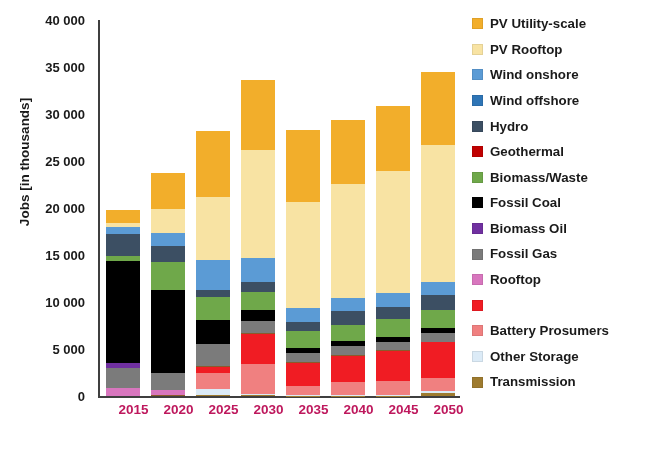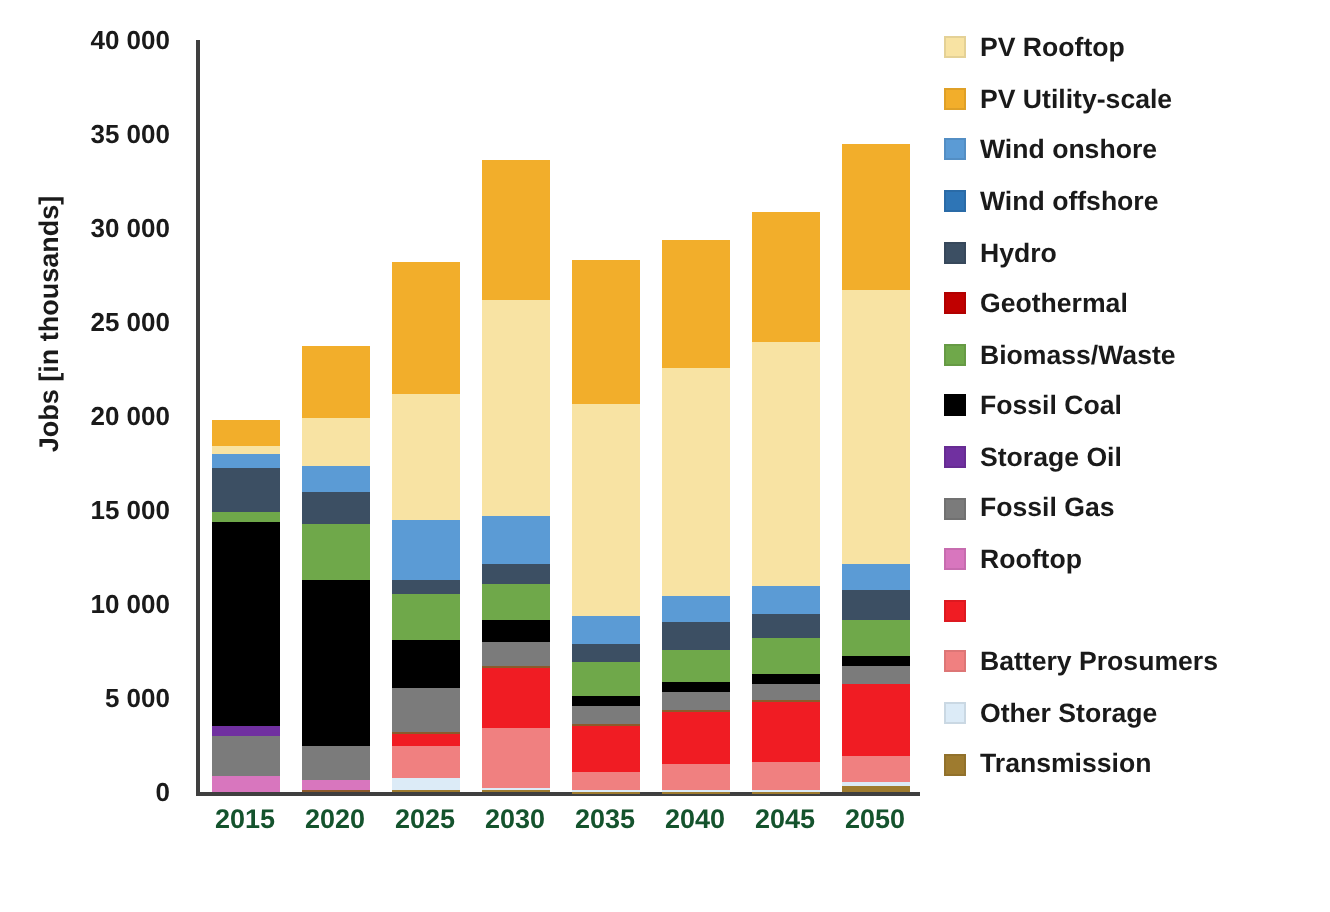--- a/index.html
+++ b/index.html
@@ -82,24 +82,24 @@
   
   #x-tick-labels {
     position: absolute;
     left: 100px; top: 400px;
     width: 360px; height: 26px;
   }
   .x-tick {
     position: absolute;
     top: 2px;
     width: 52px;
-    text-align: center;
+    text-align: right;
     font-size: 13.5px;
     font-weight: bold;
-    color: #14532d;
+    color: #be185d;
   }
 
   
   #legend {
     position: absolute;
     left: 472px; top: 11px;
     width: 192px; height: 440px;
   }
   .legend-item {
     display: flex;
@@ -273,28 +273,28 @@
       <div class="x-tick" style="left: 86.5px;">2025</div>
       <div class="x-tick" style="left: 131.5px;">2030</div>
       <div class="x-tick" style="left: 176.5px;">2035</div>
       <div class="x-tick" style="left: 221.5px;">2040</div>
       <div class="x-tick" style="left: 266.5px;">2045</div>
       <div class="x-tick" style="left: 311.5px;">2050</div>
     </div>
 
   <div id="legend">
       <div class="legend-item">
+        <span class="legend-swatch" style="background: rgb(242, 174, 43);"></span>
+        <span class="legend-label">PV Utility-scale</span>
+      </div>
+      <div class="legend-item">
         <span class="legend-swatch" style="background: rgb(248, 227, 163);"></span>
         <span class="legend-label">PV Rooftop</span>
       </div>
       <div class="legend-item">
-        <span class="legend-swatch" style="background: rgb(242, 174, 43);"></span>
-        <span class="legend-label">PV Utility-scale</span>
-      </div>
-      <div class="legend-item">
         <span class="legend-swatch" style="background: rgb(91, 155, 213);"></span>
         <span class="legend-label">Wind onshore</span>
       </div>
       <div class="legend-item">
         <span class="legend-swatch" style="background: rgb(46, 117, 182);"></span>
         <span class="legend-label">Wind offshore</span>
       </div>
       <div class="legend-item">
         <span class="legend-swatch" style="background: rgb(60, 79, 99);"></span>
         <span class="legend-label">Hydro</span>
@@ -306,21 +306,21 @@
       <div class="legend-item">
         <span class="legend-swatch" style="background: rgb(111, 168, 74);"></span>
         <span class="legend-label">Biomass/Waste</span>
       </div>
       <div class="legend-item">
         <span class="legend-swatch" style="background: rgb(0, 0, 0);"></span>
         <span class="legend-label">Fossil Coal</span>
       </div>
       <div class="legend-item">
         <span class="legend-swatch" style="background: rgb(112, 48, 160);"></span>
-        <span class="legend-label">Storage Oil</span>
+        <span class="legend-label">Biomass Oil</span>
       </div>
       <div class="legend-item">
         <span class="legend-swatch" style="background: rgb(123, 123, 123);"></span>
         <span class="legend-label">Fossil Gas</span>
       </div>
       <div class="legend-item">
         <span class="legend-swatch" style="background: rgb(216, 118, 190);"></span>
         <span class="legend-label">Rooftop</span>
       </div>
       <div class="legend-item">

